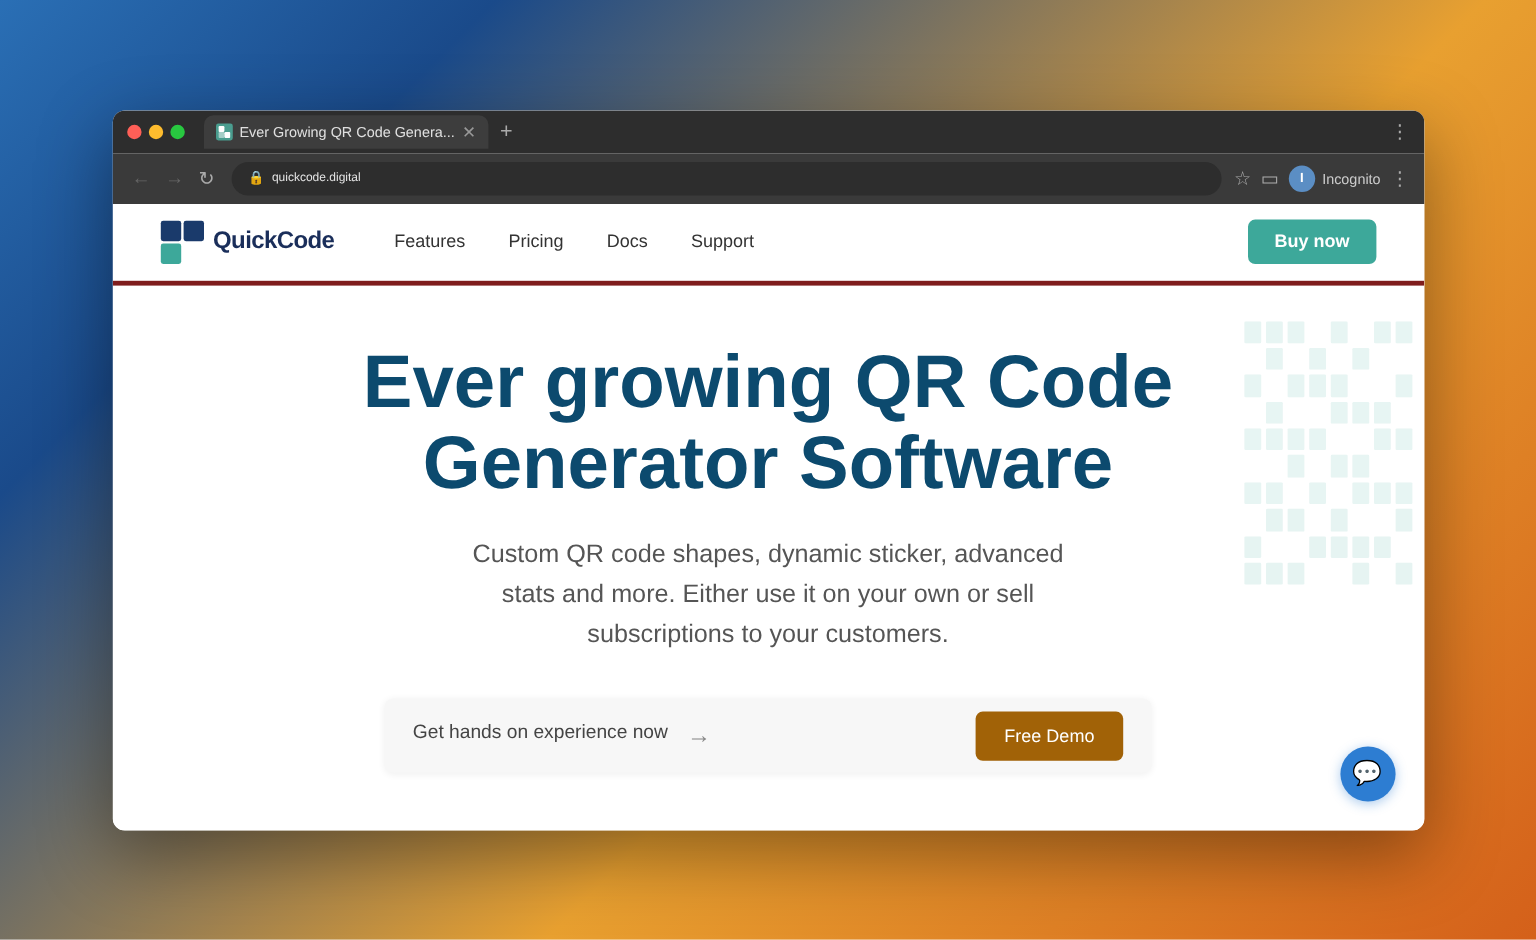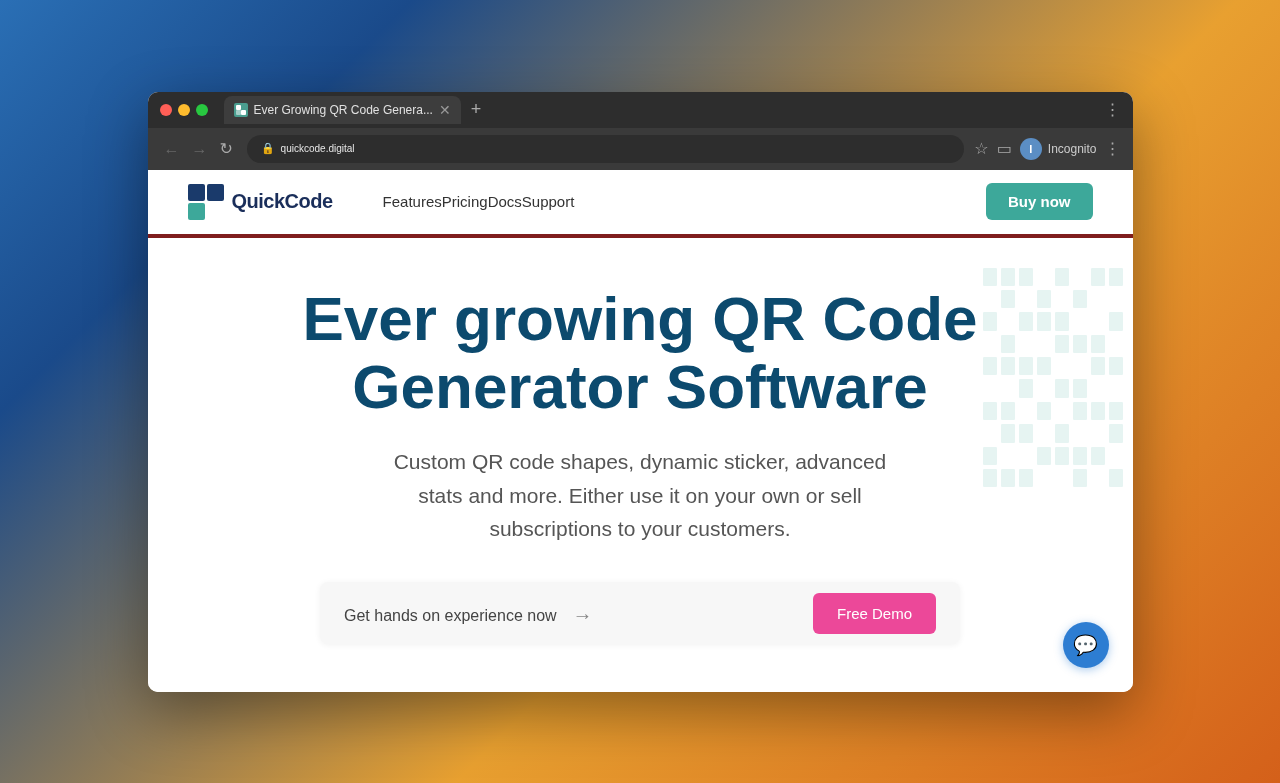--- a/index.html
+++ b/index.html
@@ -10,21 +10,21 @@
       overflow: hidden;
       font-family: -apple-system, BlinkMacSystemFont, 'Segoe UI', sans-serif;
       background: linear-gradient(135deg, #2a6fb5 0%, #1a4a8a 20%, #e8a030 60%, #d4601a 100%);
       display: flex;
       align-items: center;
       justify-content: center;
     }
 
     
     .browser-window {
-      width: 985px;
+      width: 1093px;
       height: 600px;
       background: #fff;
       border-radius: 10px;
       box-shadow: 0 20px 60px rgba(0,0,0,0.4);
       overflow: hidden;
       display: flex;
       flex-direction: column;
     }
 
     
@@ -256,20 +256,21 @@
 
     .logo-text {
       font-size: 20px;
       font-weight: 700;
       color: #1a2e5a;
       letter-spacing: -0.5px;
     }
 
     .nav-links {
       display: flex;
+      gap: 36px;
       flex: 1;
     }
 
     .nav-link {
       color: #333;
       text-decoration: none;
       font-size: 15px;
       font-weight: 400;
     }
 
@@ -360,32 +361,32 @@
       align-items: center;
       padding: 0 24px;
       box-shadow: 0 1px 6px rgba(0,0,0,0.06);
     }
 
     .cta-text {
       flex: 1;
       font-size: 16px;
       color: #444;
       display: flex;
-      align-items: flex-end;
+      align-items: flex-start;
       gap: 16px;
     }
 
     .cta-arrow {
       color: #888;
       font-size: 20px;
     }
 
     .btn-free-demo {
       padding: 12px 24px;
-      background: #ec4899;
+      background: #a16207;
       color: #fff;
       border: none;
       border-radius: 6px;
       font-size: 15px;
       font-weight: 500;
       cursor: pointer;
       white-space: nowrap;
     }
 
     

